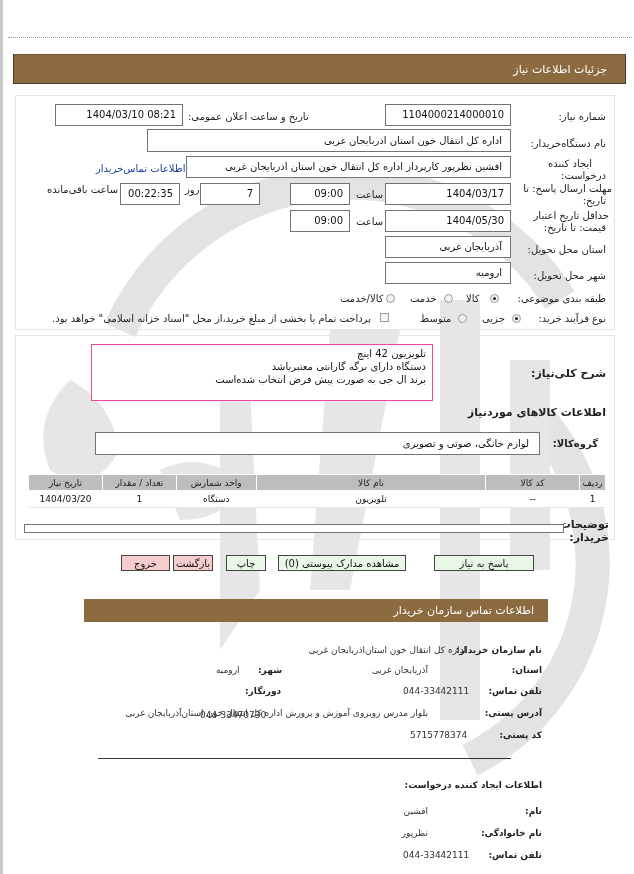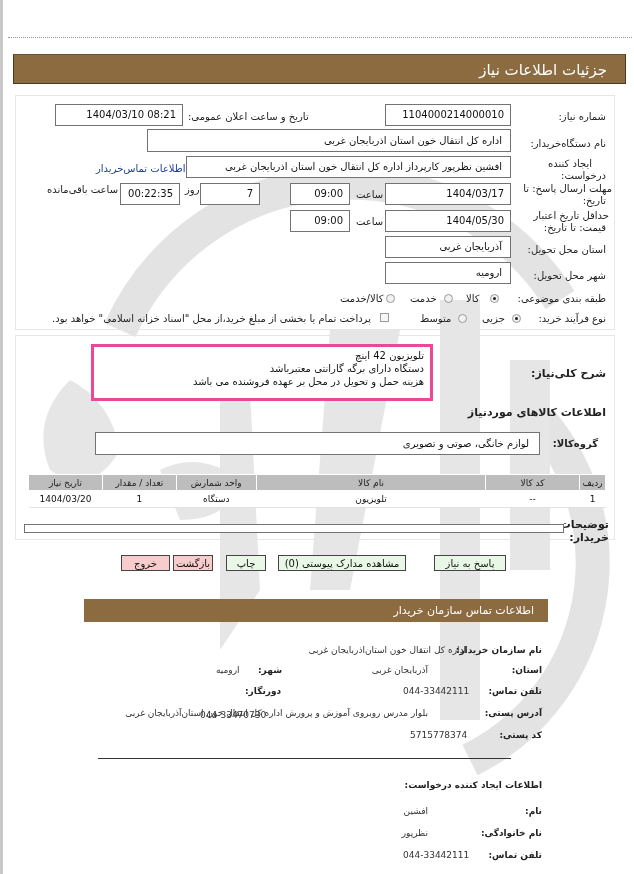--- a/index.html
+++ b/index.html
@@ -8,21 +8,21 @@
     width: 634px; height: 874px; overflow: hidden; background: #fff;
     font-family: "DejaVu Sans", sans-serif; font-size: 10px; color: #111;
     position: relative; direction: rtl;
   }
   .leftbar { position: absolute; left: 0; top: 0; width: 3px; height: 874px; background: #c8c8c8; }
   .watermark { position: absolute; left: 0; top: 0; width: 634px; height: 874px; pointer-events: none; z-index: 0; }
   .dotline2 { position: absolute; left: 8px; top: 37px; width: 624px; border-top: 1px dotted #999; }
   .header-bar {
     position: absolute; left: 13px; top: 54px; width: 498px; height: 30px;
     background: #8c6b40; border: 1px solid #4a3a22; border-top-color: #6a5334;
-    color: #fff; font-size: 15px; padding-right: 18px; line-height: 30px;
+    color: #fff; font-size: 11px; padding-right: 18px; line-height: 30px;
   }
   .panel {
     position: absolute; left: 15px; top: 95px; width: 496px; height: 235px;
     border: 1px solid #e6e6e6;
   }
   .panel2 {
     position: absolute; left: 15px; top: 335px; width: 496px; height: 205px;
     border: 1px solid #e6e6e6;
   }
   .lbl { position: absolute; font-size: 10px; color: #222; white-space: nowrap; }
@@ -39,21 +39,21 @@
     border: 1px solid #9a9a9a; background: #f1f1f1;
   }
   .radio.on::after {
     content: ""; position: absolute; left: 2px; top: 2px; width: 3px; height: 3px;
     border-radius: 50%; background: #222;
   }
   .chk { position: absolute; width: 9px; height: 9px; border: 1px solid #9a9a9a; background: #f6f6f6; }
   .bold { font-weight: bold; }
   .desc {
     position: absolute; left: 91px; top: 344px; width: 342px; height: 57px;
-    border: 3px solid #ec4899; background: #fff; padding: 2px 6px; font-size: 10px; line-height: 13px;
+    border: 1px solid #ec4899; background: #fff; padding: 2px 6px; font-size: 10px; line-height: 13px;
   }
   table.items { position: absolute; left: 28px; top: 474px; width: 578px; border-collapse: collapse; font-size: 9px; }
   table.items th { background: #bdbdbd; color: #222; font-weight: normal; height: 16px; border: 1px solid #fff; }
   table.items td { background: #fff; height: 17px; text-align: center; border-bottom: 1px solid #e2e2e2; }
   .btn {
     position: absolute; height: 16px; border: 1px solid #444; font-size: 10px;
     display: flex; align-items: center; justify-content: center; cursor: pointer; white-space: nowrap;
   }
   .btn.green { background: #e9f7e6; }
   .btn.red { background: #f6cccc; }
@@ -141,21 +141,21 @@
 <div class="lbl" style="left:482px; top:313px;">جزیی</div>
 <div class="radio" style="left:458px; top:314px;"></div>
 <div class="lbl" style="left:420px; top:313px;">متوسط</div>
 <div class="chk" style="left:380px; top:313px;"></div>
 <div class="lbl" style="left:52px; top:313px;">پرداخت تمام یا بخشی از مبلغ خرید،از محل "اسناد خزانه اسلامی" خواهد بود.</div>
 
 <div class="lbl bold" style="right:28px; top:367px; font-size:11px;text-align:right;">شرح کلی‌نیاز:</div>
 <div class="desc">
   <div>تلویزیون 42 اینچ</div>
   <div>دستگاه دارای برگه گارانتی معتبرباشد</div>
-  <div>هزینه حمل و تحویل در محل بر عهده فروشنده می باشد</div>
+  <div>برند ال جی به صورت پیش فرض انتخاب شده‌است</div>
 </div>
 
 <div class="lbl bold" style="right:28px; top:406px; font-size:11px;">اطلاعات کالاهای موردنیاز</div>
 
 <div class="lbl bold" style="right:36px; top:438px; font-size:10px;">گروه‌کالا:</div>
 <div class="box rtl" style="left:95px; top:432px; width:445px; height:23px; padding-right:10px;">لوازم خانگی، صوتی و تصویری</div>
 
 <table class="items">
   <thead>
     <tr>
@@ -176,21 +176,21 @@
       <td>1</td>
       <td>1404/03/20</td>
     </tr>
   </tbody>
 </table>
 
 <div class="lbl bold" style="right:25px; top:518px; font-size:11px;">توضیحات</div>
 <div class="lbl bold" style="right:25px; top:531px; font-size:11px;">خریدار:</div>
 <div class="box" style="left:24px; top:524px; width:540px; height:9px;"></div>
 
-<div class="btn green" style="left:434px; top:555px; width:72px;">پاسخ به نیاز</div>
+<div class="btn green" style="left:434px; top:555px; width:100px;">پاسخ به نیاز</div>
 <div class="btn green" style="left:278px; top:555px; width:128px;">مشاهده مدارک پیوستی (0)</div>
 <div class="btn green" style="left:226px; top:555px; width:40px;">چاپ</div>
 <div class="btn red" style="left:173px; top:555px; width:40px;">بازگشت</div>
 <div class="btn red" style="left:121px; top:555px; width:49px;">خروج</div>
 
 <div class="contact-bar">
   <span>اطلاعات تماس سازمان خریدار</span>
 </div>
 
 <div class="cl" style="right:92px; top:645px;">نام سازمان خریدار:</div>

